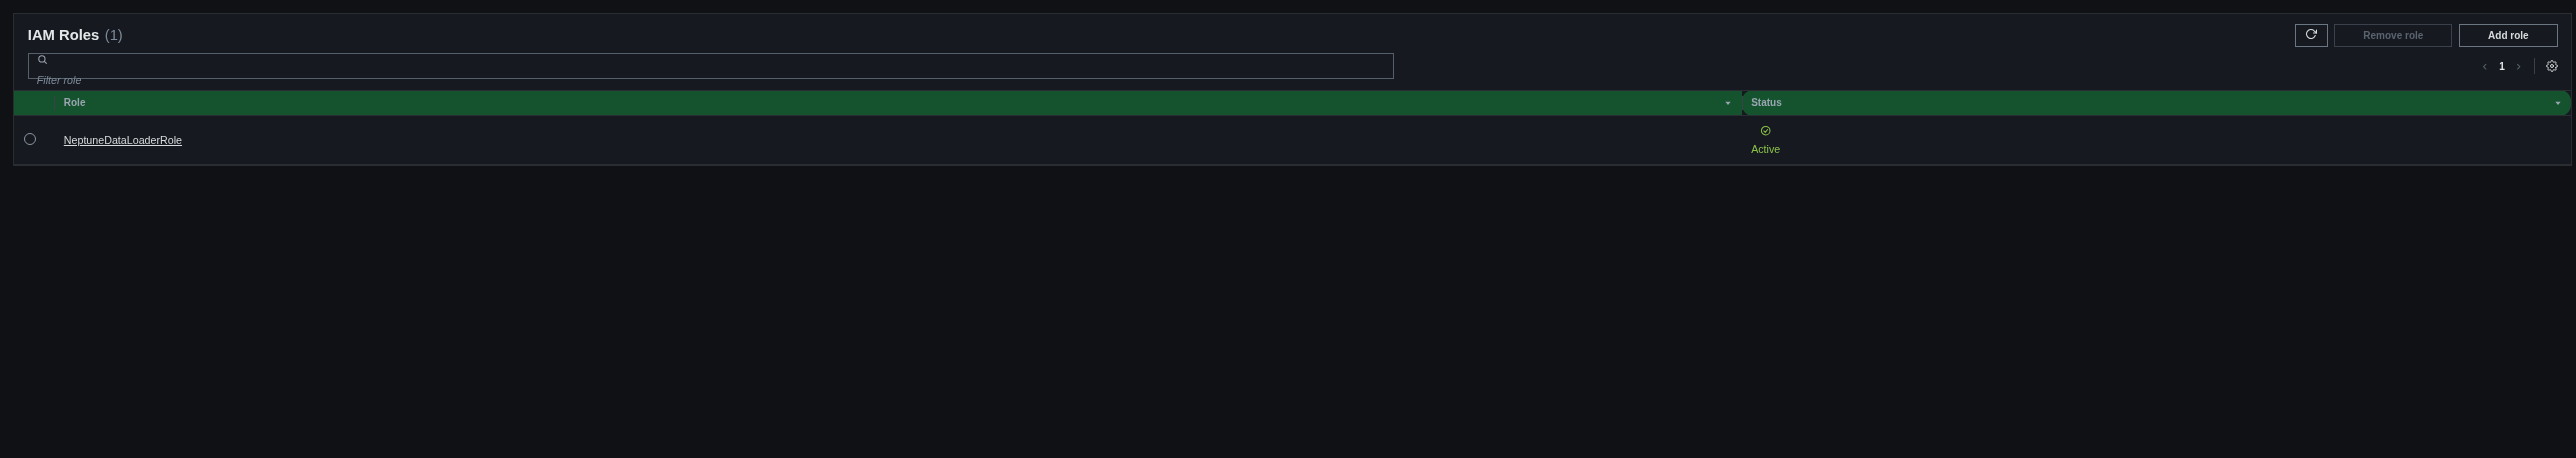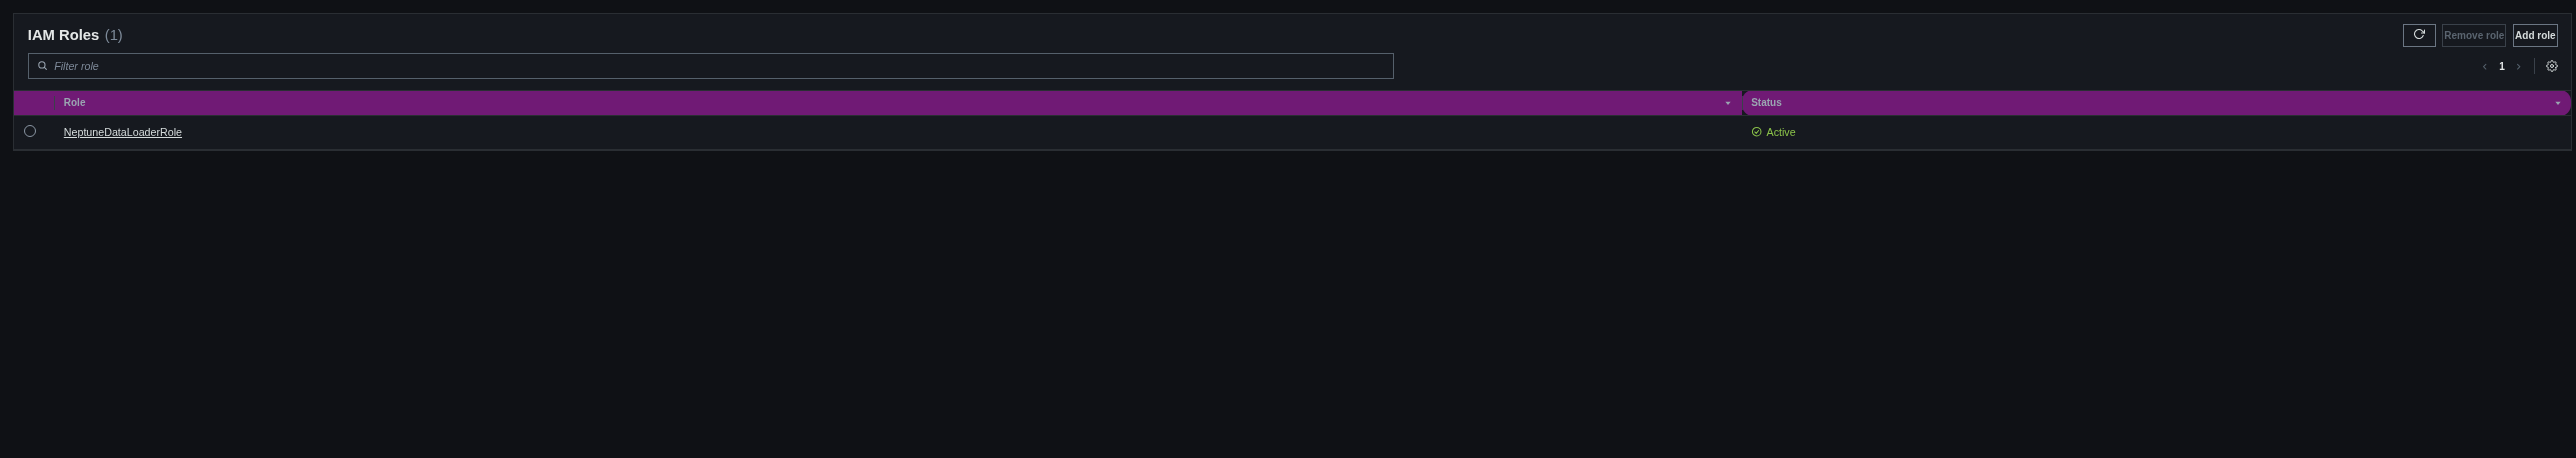--- a/index.html
+++ b/index.html
@@ -21,45 +21,46 @@
   }
   .title-wrap { display: flex; align-items: center; gap: 5.4px; }
   .title { font-size: 14.8px; font-weight: 700; color: #e4e7e7; }
   .count { font-size: 14.8px; font-weight: 400; color: #7d8a99; }
   .btn-row { display: flex; gap: 6.7px; }
   .btn {
     display: inline-flex;
     align-items: center;
     justify-content: center;
     height: 23px;
-    padding: 0 1px;
+    padding: 0 28px;
     border: 0.7px solid #6b7683;
     background: transparent;
     color: #d5dbdb;
     font-size: 10px;
     font-weight: 600;
     cursor: pointer;
   }
   .btn.icon-only { padding: 0 9.4px; }
   .btn.disabled { color: #5a646f; border-color: #3a414a; cursor: default; }
   .tools-row {
     display: flex;
     align-items: center;
     justify-content: space-between;
     padding: 0 13.4px 10.7px 13.4px;
   }
   .search {
     display: flex;
-    align-items: center;
+    align-items: flex-start;
     gap: 6.7px;
     width: 54%;
     height: 25.5px;
     border: 0.7px solid #55606b;
     padding: 0 8px;
     background: #16191f;
+    flex-direction: column;
   }
   .search input {
     flex: 1;
     background: transparent;
     border: none;
     outline: none;
     color: #d5dbdb;
     font-size: 10.7px;
     font-style: italic;
   }
@@ -67,21 +68,21 @@
   .pager {
     display: flex;
     align-items: center;
     gap: 9.4px;
   }
   .pager .pnum { font-weight: 700; color: #e4e7e7; font-size: 10px; }
   .pager .nav { color: #55606b; display: inline-flex; cursor: default; }
   .pager .sep { width: 0.7px; height: 16px; background: #3a414a; margin: 0 1.3px; }
   .pager .gear { color: #d5dbdb; display: inline-flex; cursor: pointer; }
   table { width: 100%; border-collapse: collapse; }
-  thead tr { background: #701a75; }
+  thead tr { background: #14532d; }
   th {
     text-align: left;
     font-size: 10px;
     font-weight: 700;
     color: #9aa5b1;
     padding: 6.7px 9.4px;
     border-top: 0.7px solid #2a2e33;
     border-bottom: 0.7px solid #2a2e33;
     position: relative;
   }
@@ -95,21 +96,21 @@
     font-size: 10.7px;
     color: #d5dbdb;
     border-bottom: 0.7px solid #2a2e33;
     vertical-align: middle;
     text-decoration: underline;
   }
   .radio {
     width: 12px; height: 12px; border: 1.3px solid #8a96a3; border-radius: 50%;
     display: inline-block; cursor: pointer;
   }
-  .status { display: inline-flex; align-items: center; gap: 4px; color: #8bc34a; font-size: 10.7px; }
+  .status { display: inline-flex; align-items: center; gap: 4px; color: #8bc34a; font-size: 10.7px; flex-direction: column; }
   .status svg { stroke: #8bc34a; }
   .role-col { width: 66%; }
   .status-col { width: auto; border-radius: 11px; }
 </style>
 </head>
 <body>
 
 <div class="panel">
 
   <div class="panel-header">

